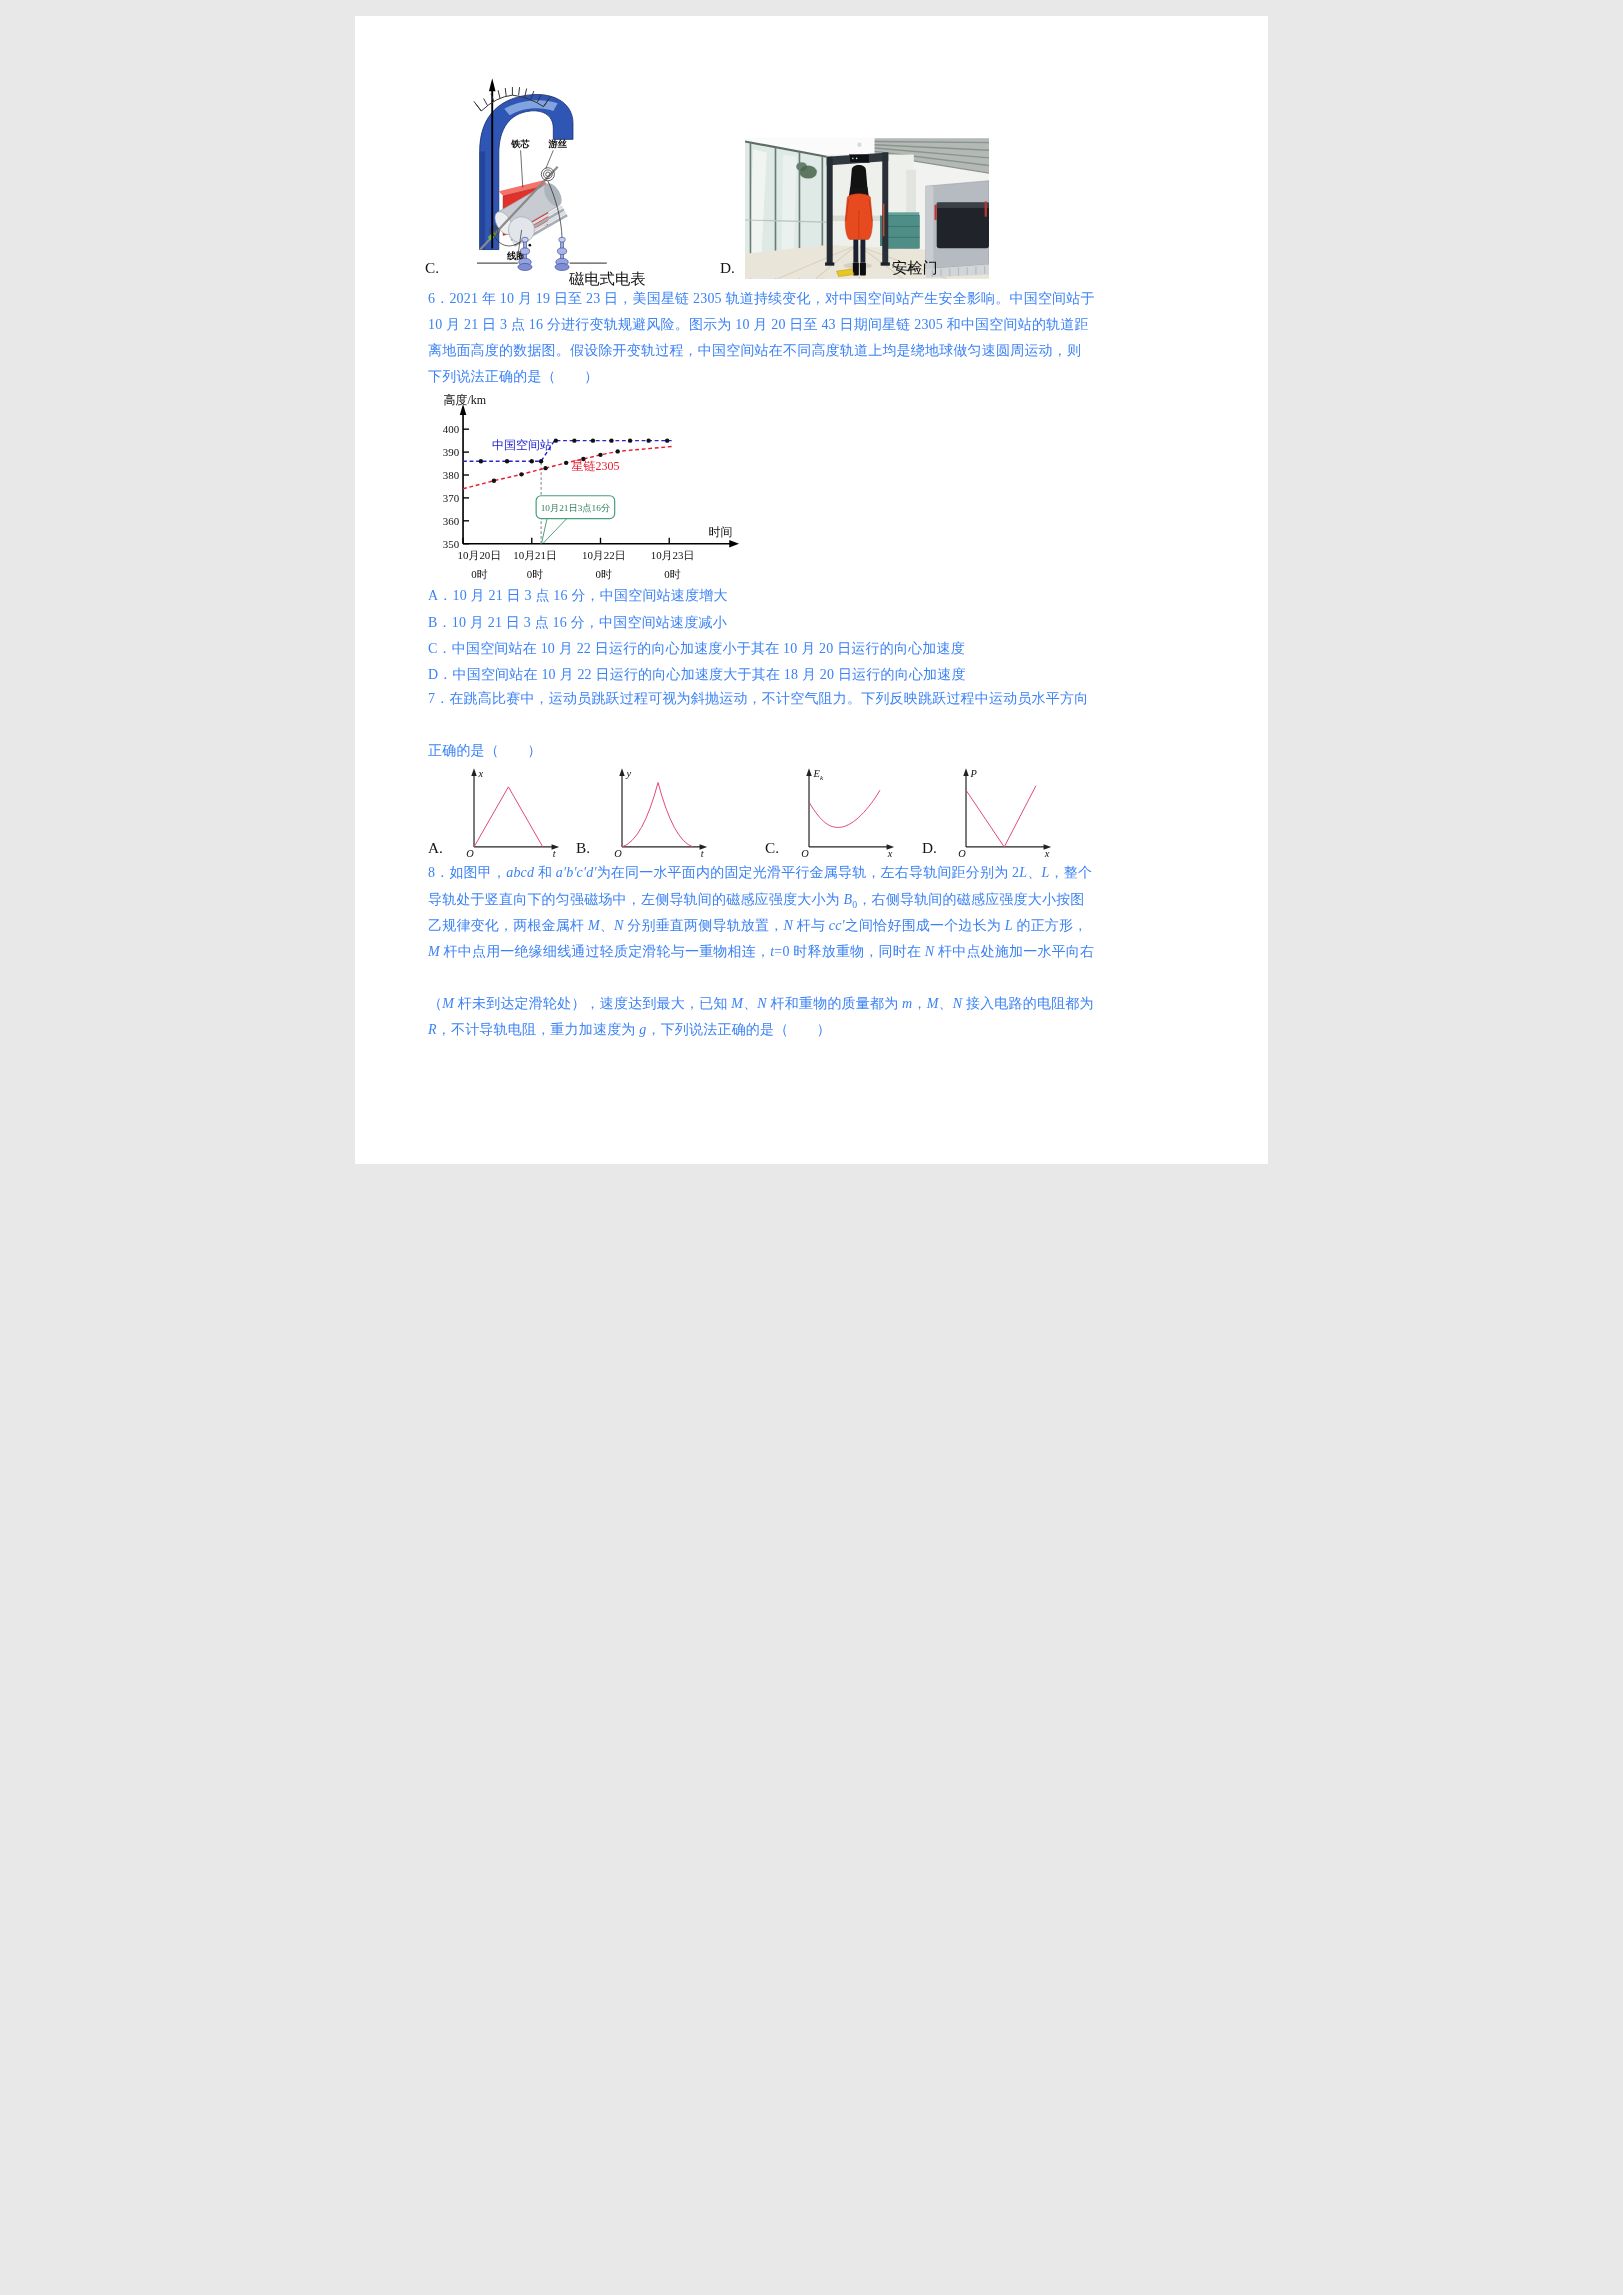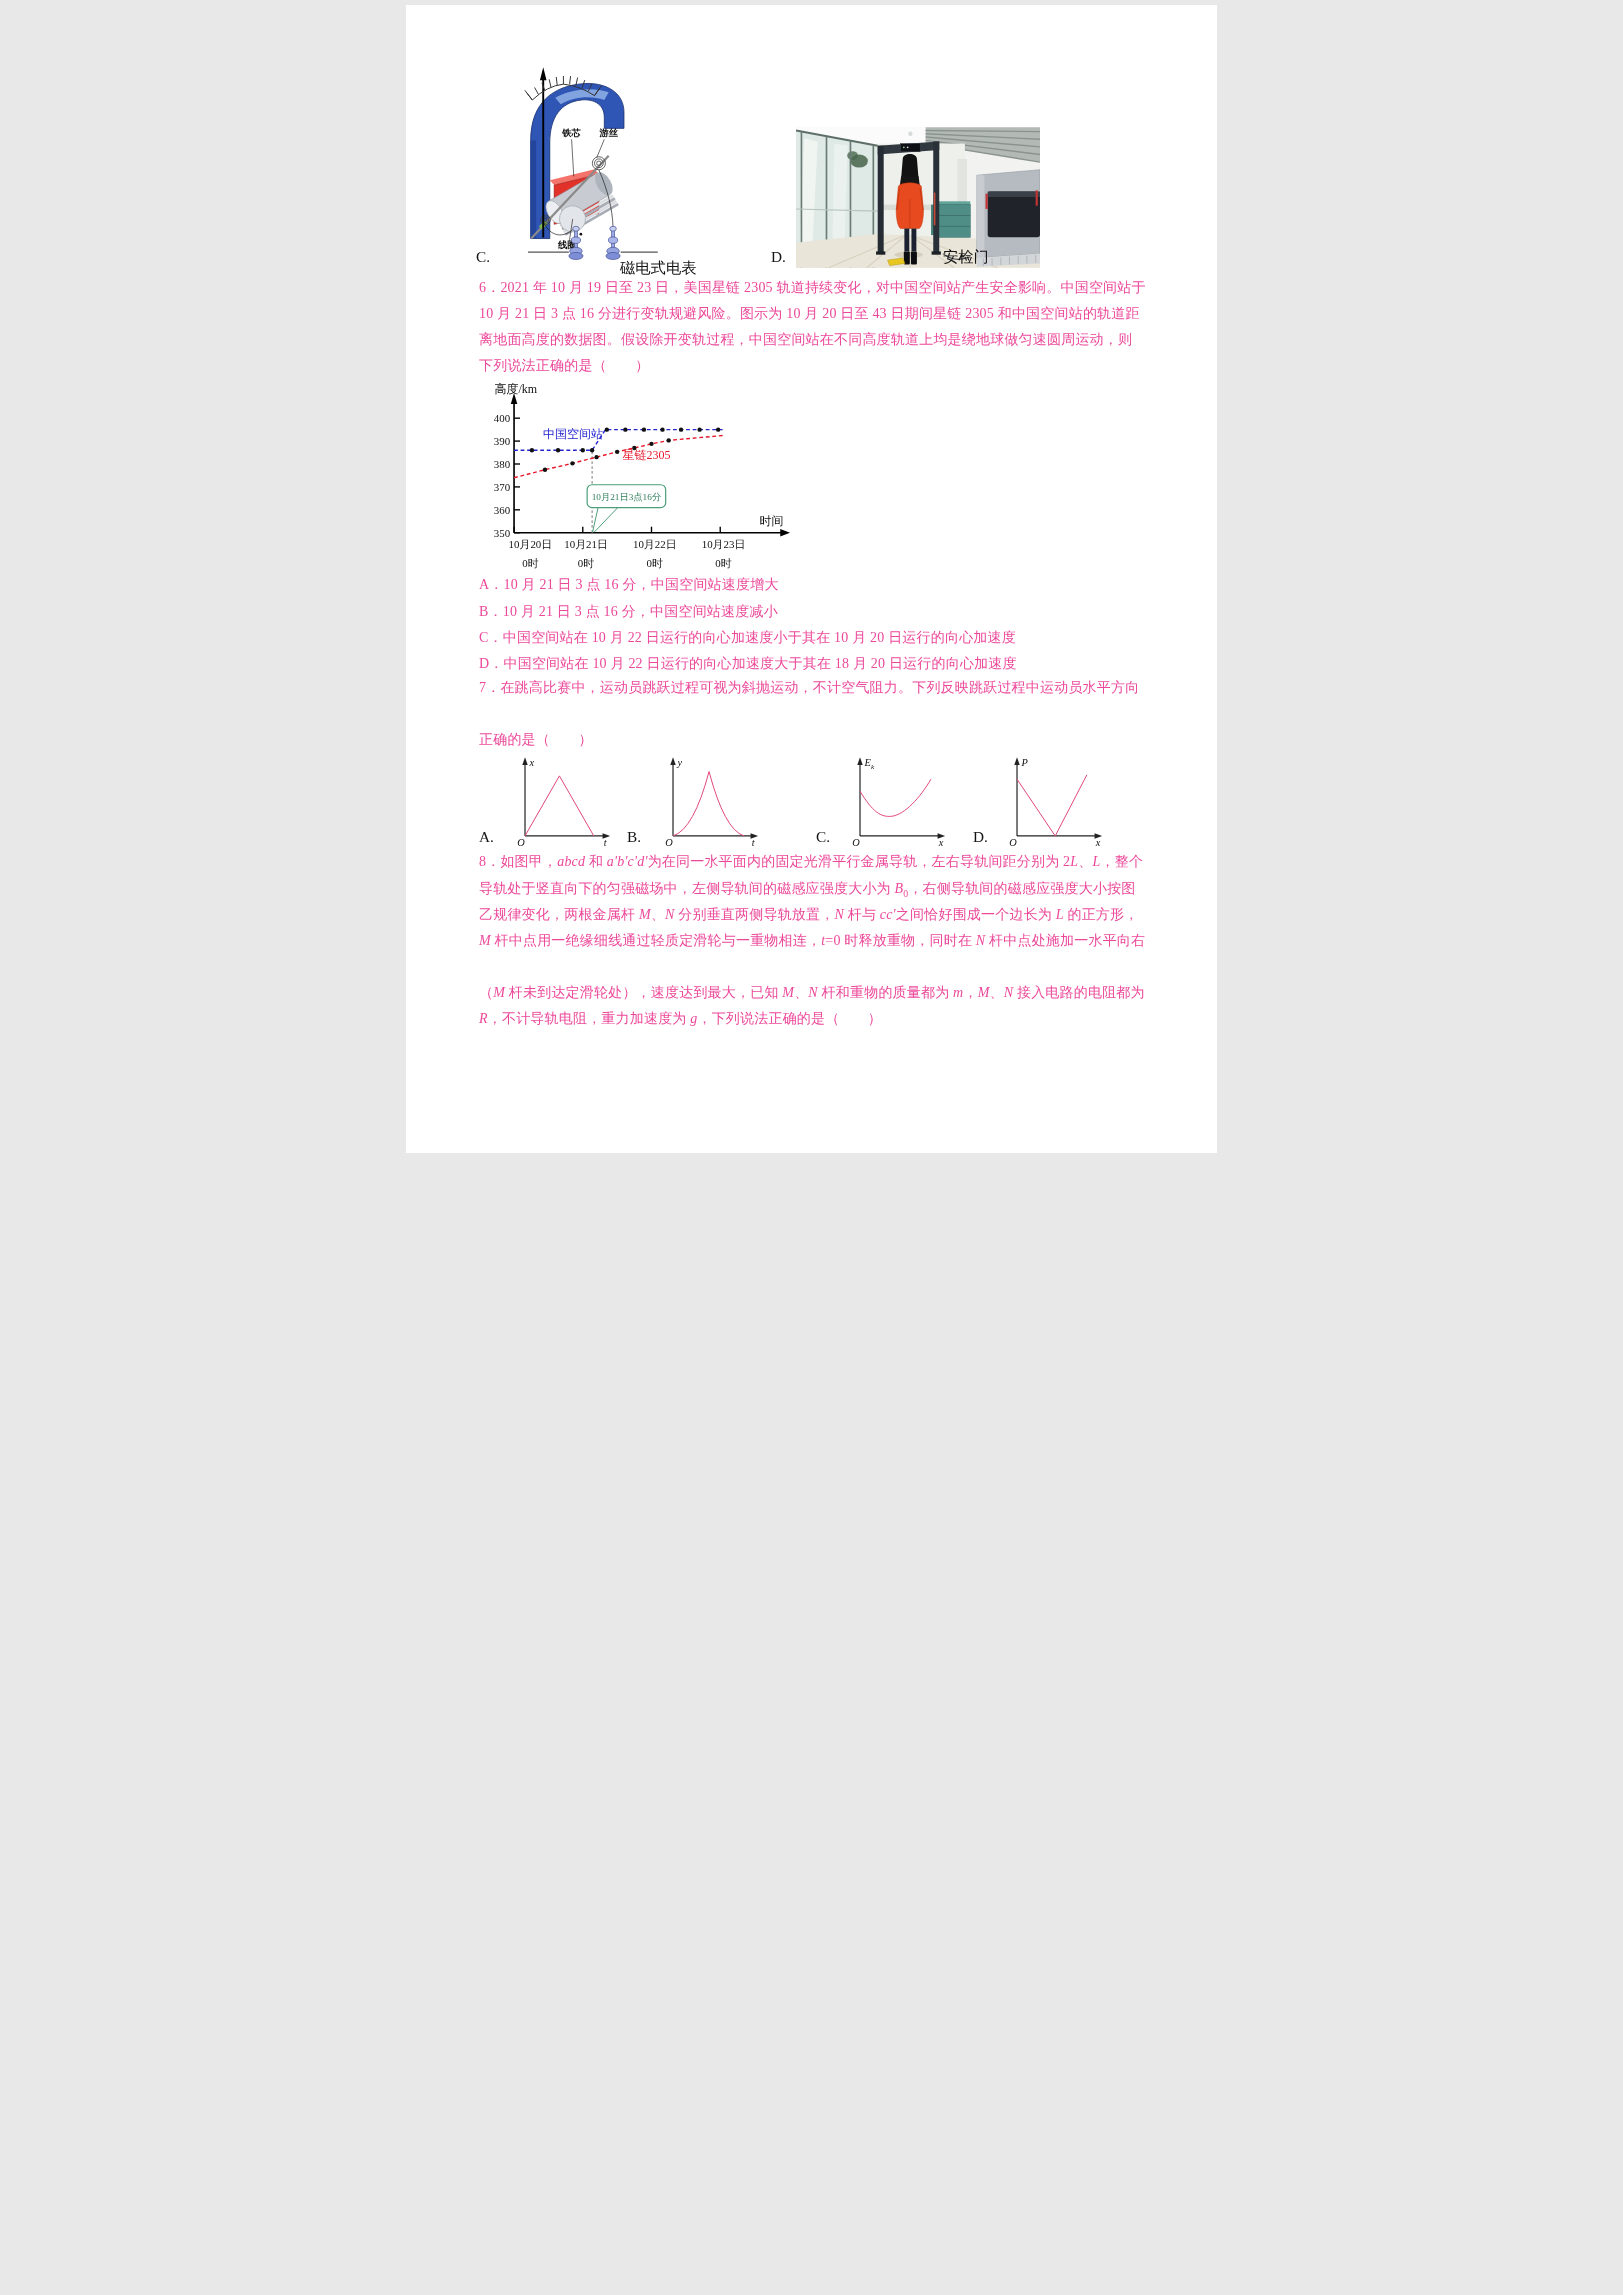--- a/index.html
+++ b/index.html
@@ -1,23 +1,23 @@
 <!DOCTYPE html>
 <html style="font-size:8.7px"><head>
 <meta charset="utf-8">
 <style>
   html,body{margin:0;padding:0;background:#e8e8e8;}
   .page{
-    position:relative;width:811px;height:1148px;margin:5px auto;background:#ffffff;
+    position:relative;width:913px;height:1148px;margin:16px auto;background:#ffffff;
     font-family:"Liberation Serif","DejaVu Serif",serif;color:#111;overflow:hidden;
   }
   .abs{position:absolute;}
   .tline{
     position:absolute;left:73px;width:682px;font-size:14px;line-height:18.5px;
-    white-space:nowrap;letter-spacing:0.2px;color:#ec4899;
+    white-space:nowrap;letter-spacing:0.2px;color:#3b82f6;
   }
   .tline i{font-style:italic;}
   .tline sub{font-size:70%;}
   .cap{position:absolute;font-size:15.3px;color:#141414;}
   .glabel{position:absolute;font-size:15.3px;color:#141414;}
   svg text{font-family:"Liberation Serif","DejaVu Serif",serif;}
   .tick{font-size:20px;fill:#111;}
   .axlbl{font-size:22px;fill:#111;}
   .serieslabel{font-size:22px;}
   .figlbl{font-size:17px;font-weight:600;fill:#111;}

